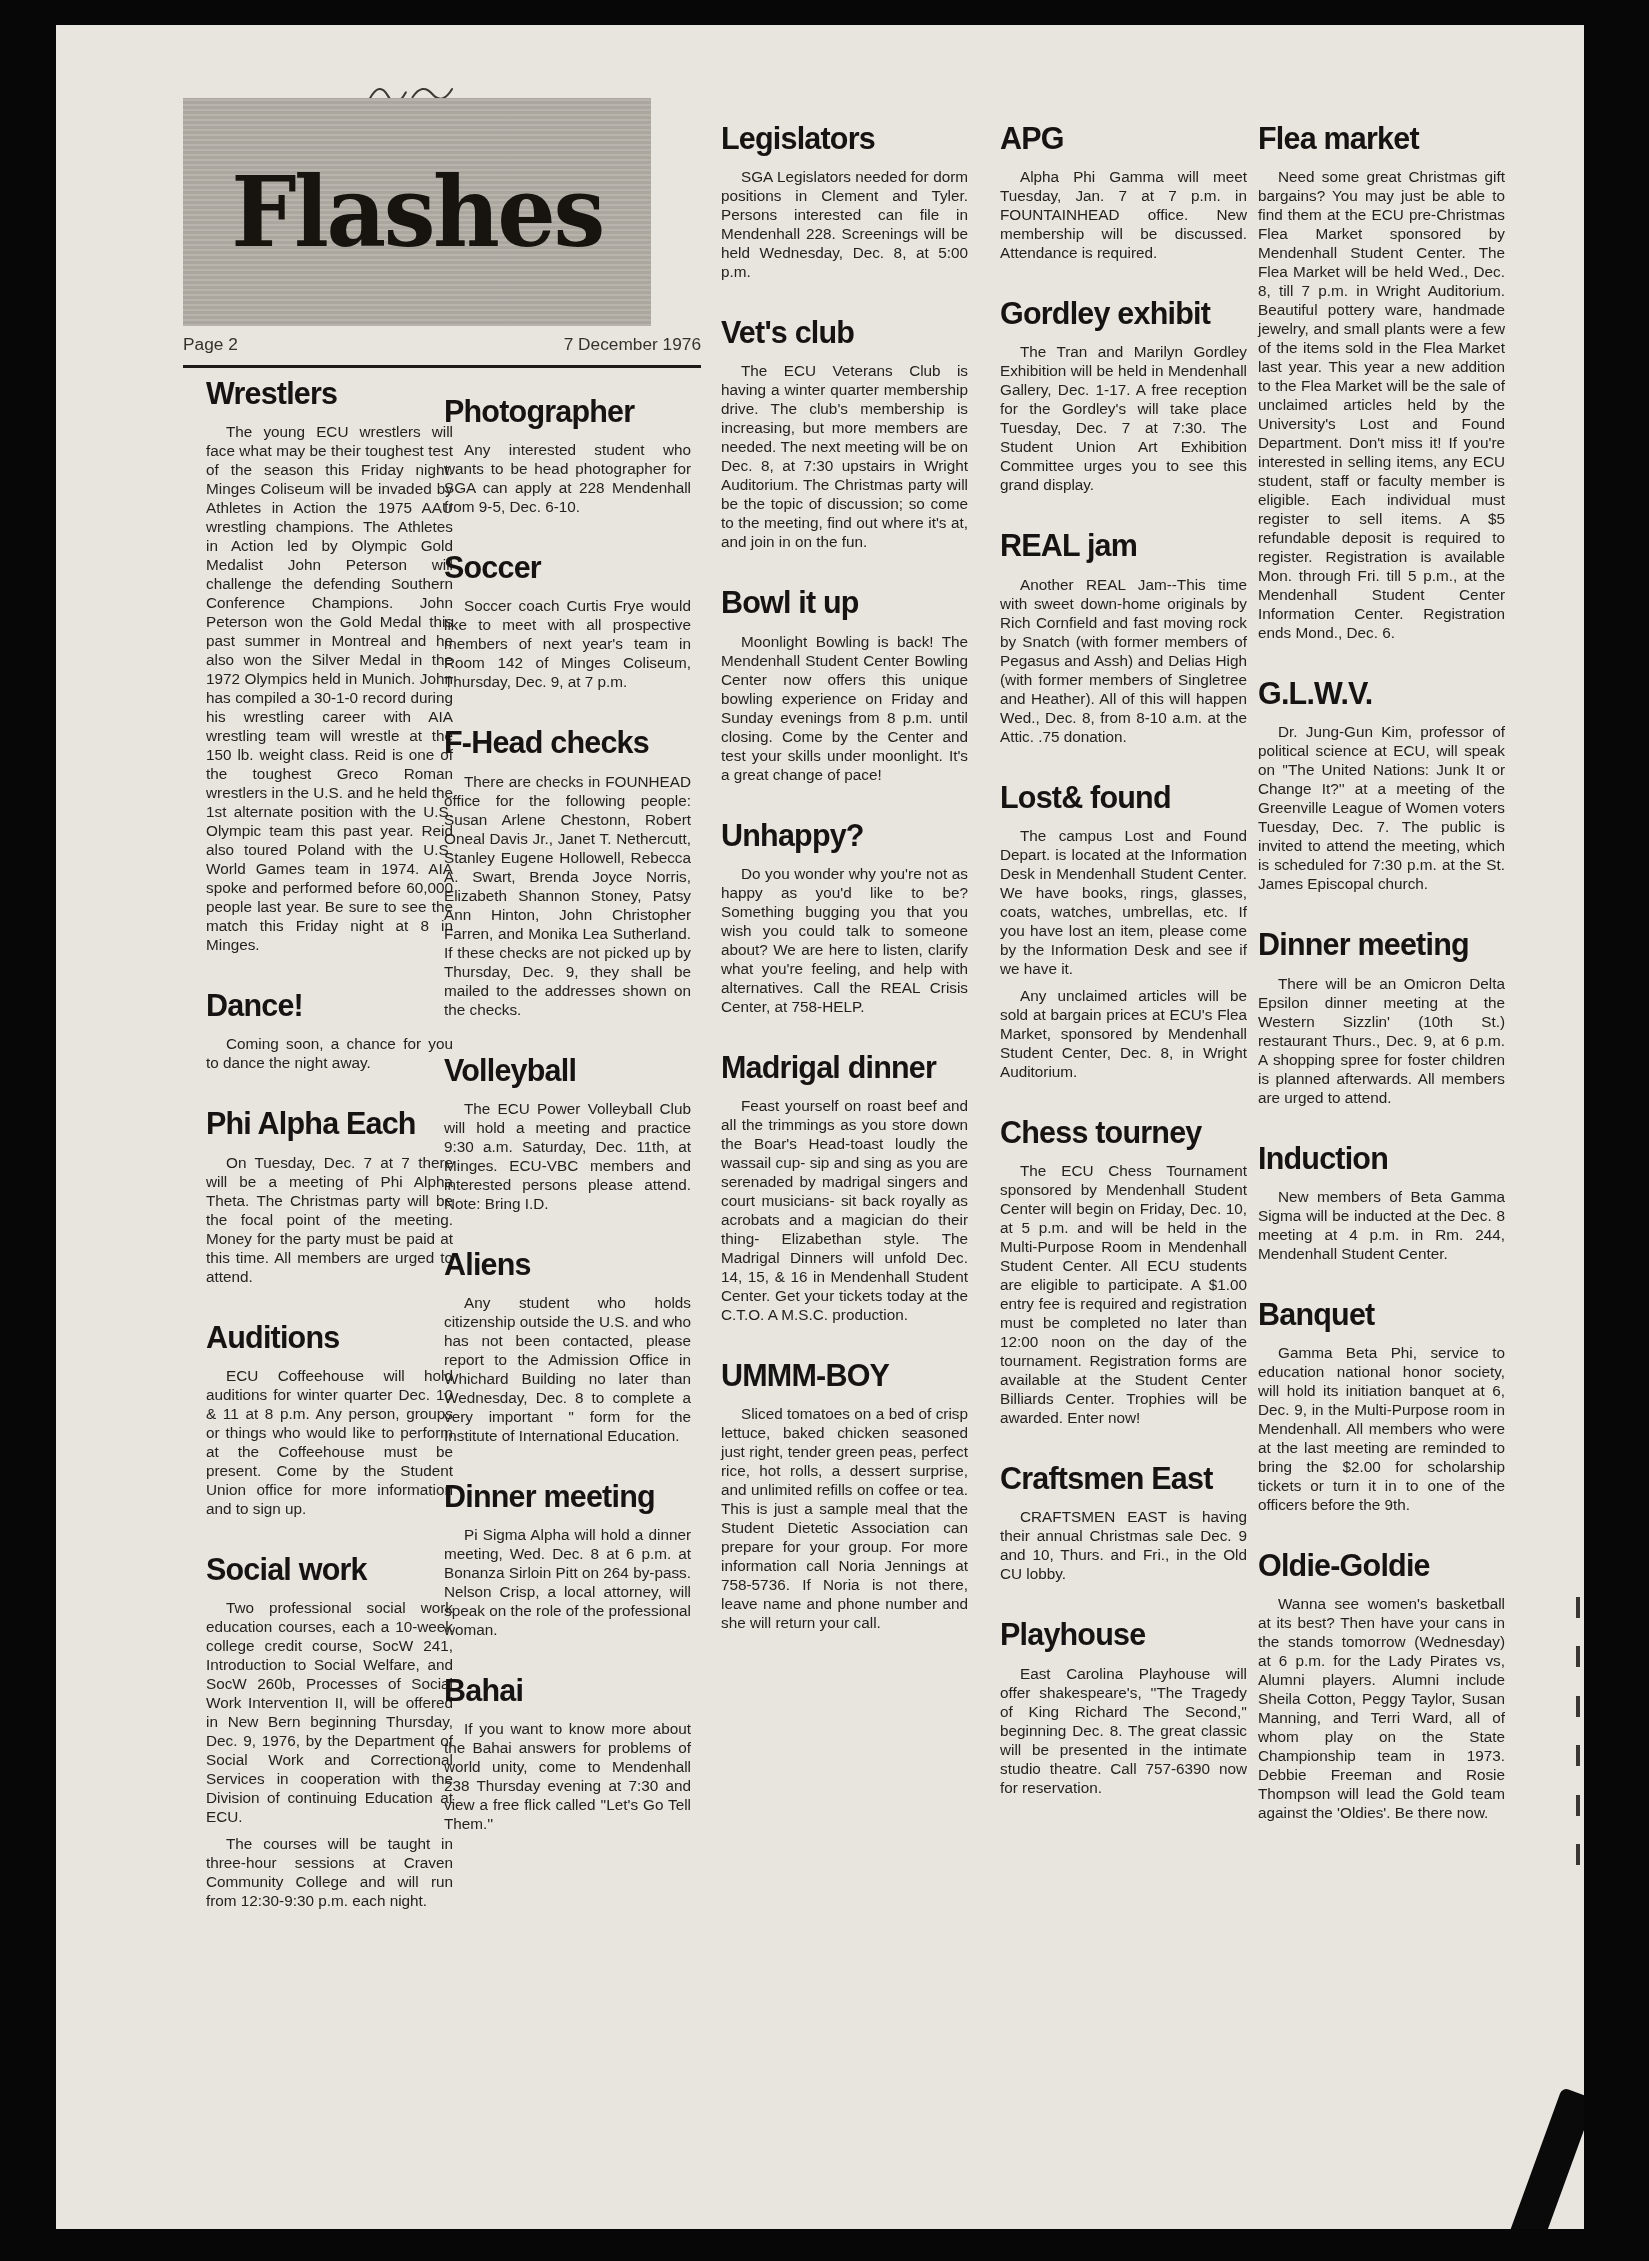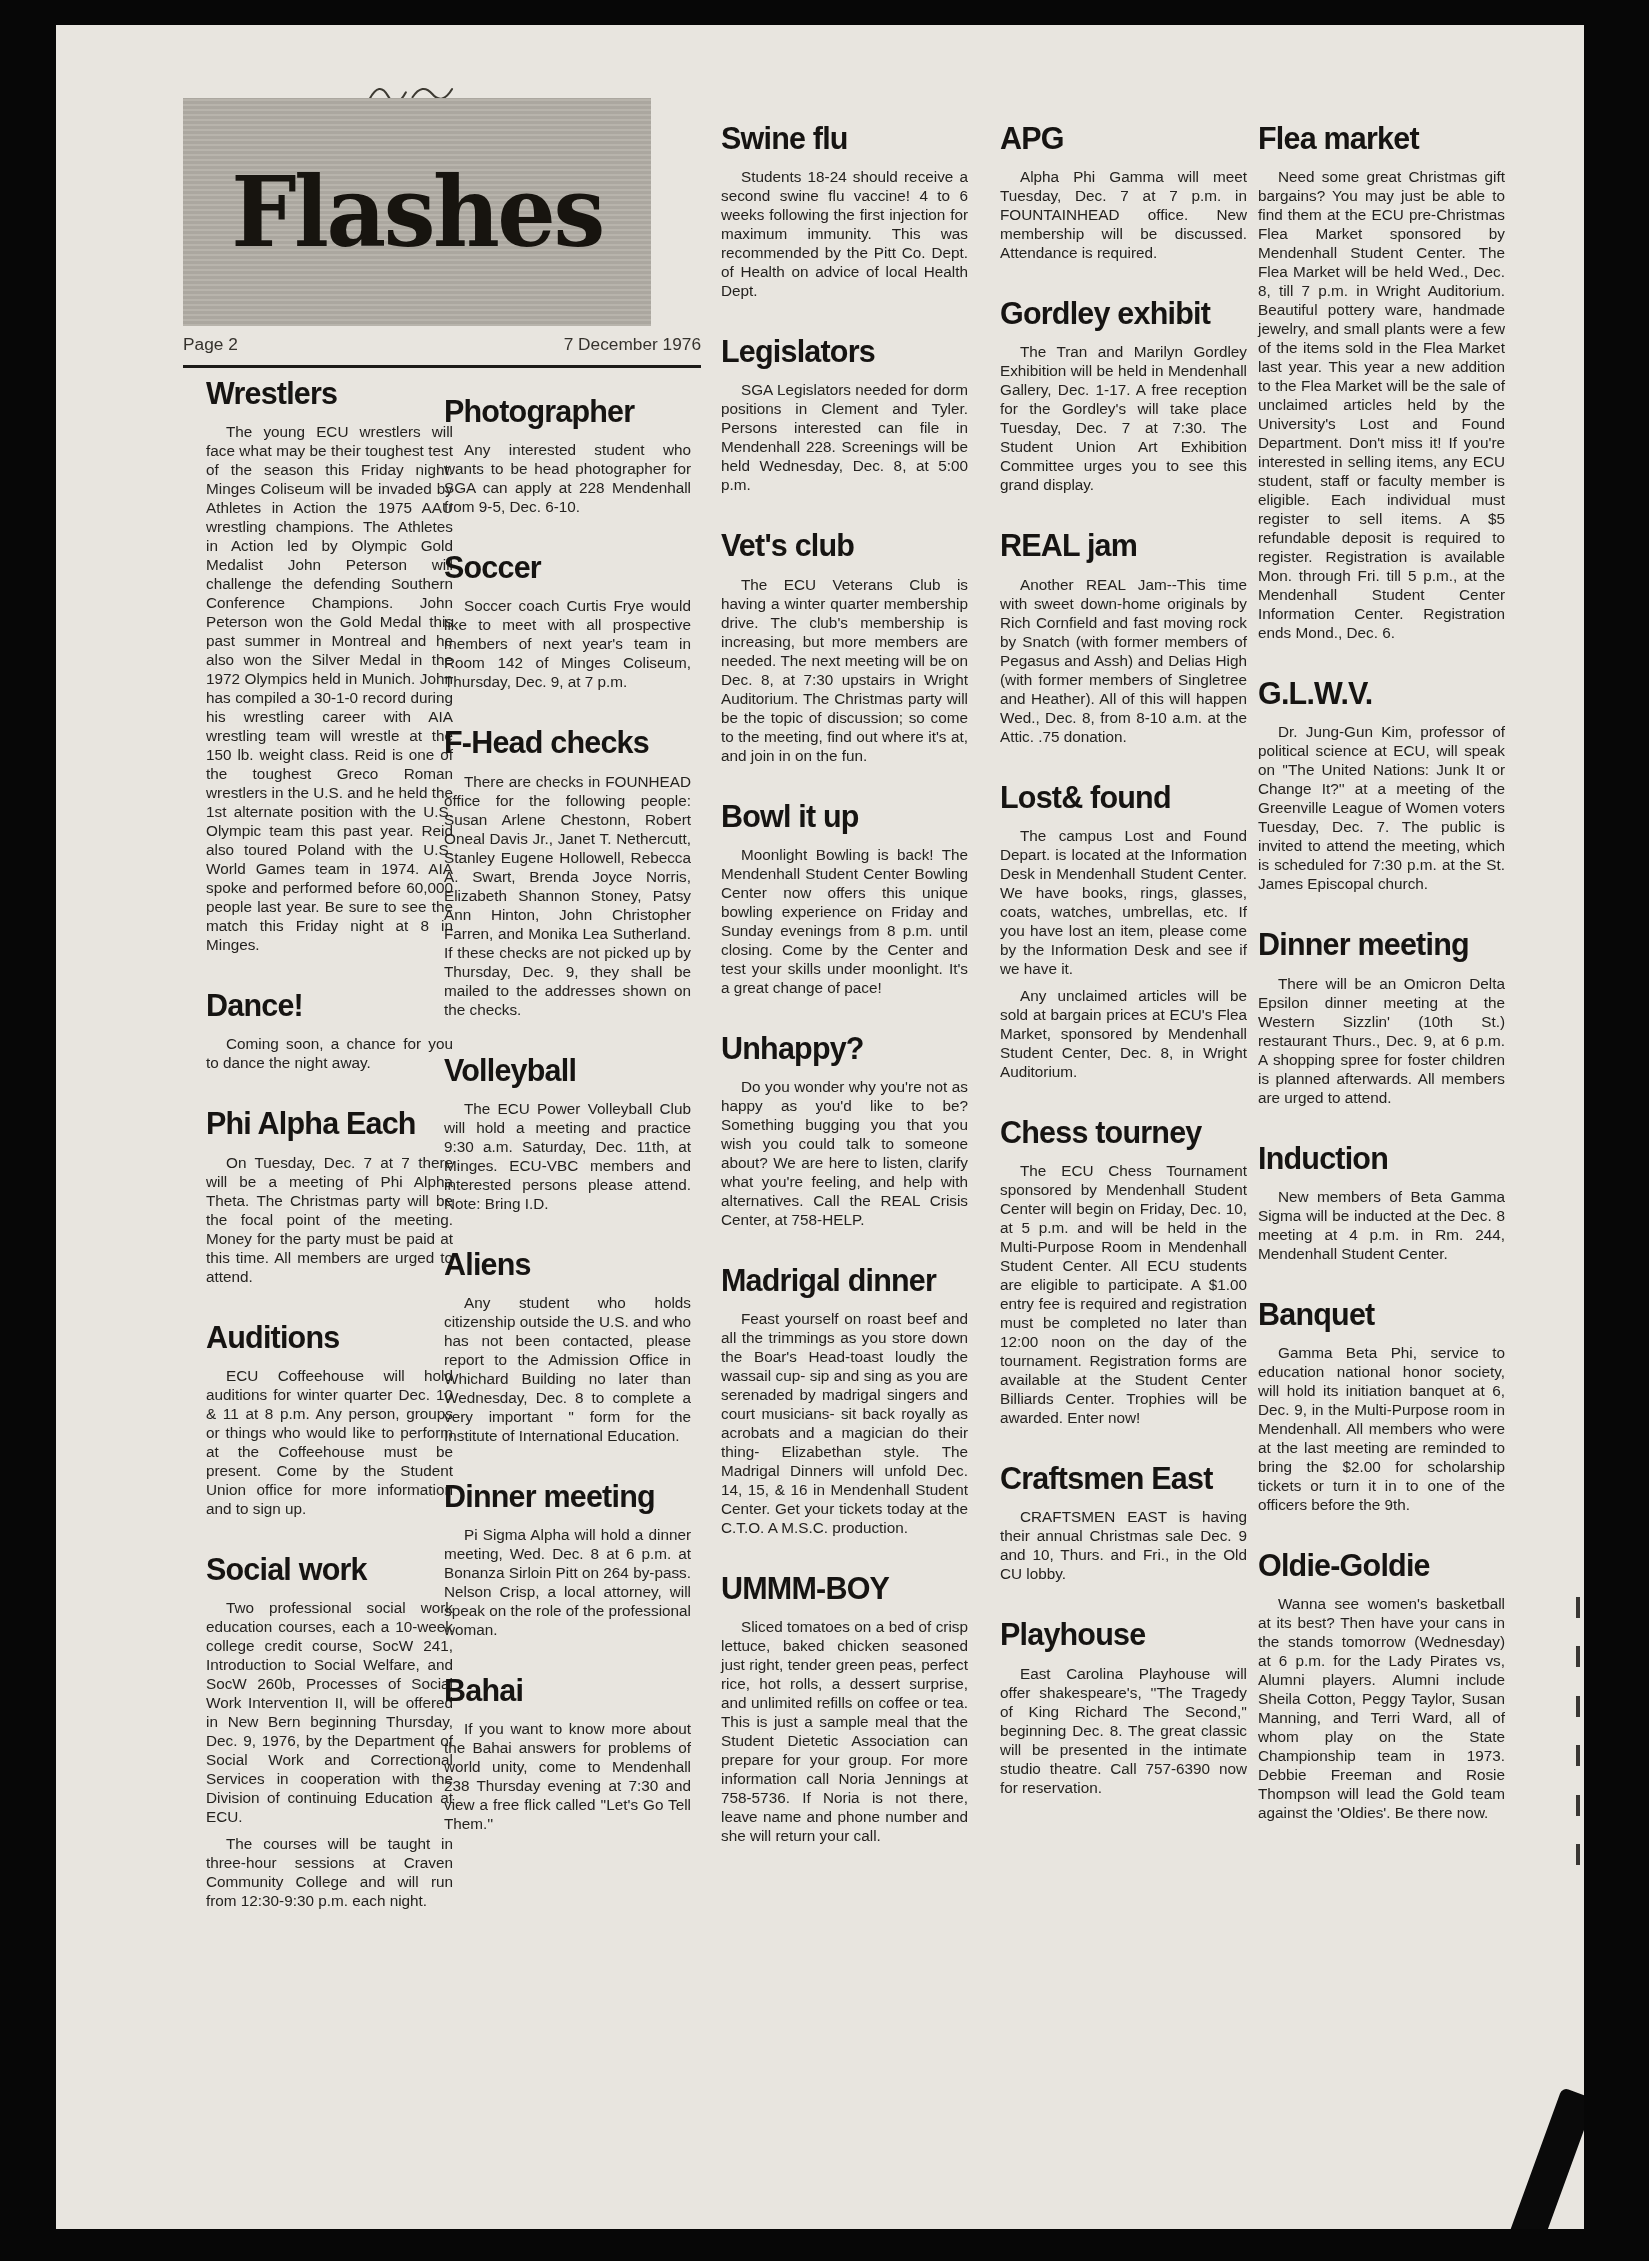--- a/index.html
+++ b/index.html
@@ -133,24 +133,20 @@
         <p class="bd">Pi Sigma Alpha will hold a dinner meeting, Wed. Dec. 8 at 6 p.m. at Bonanza Sirloin Pitt on 264 by-pass. Nelson Crisp, a local attorney, will speak on the role of the professional woman.</p>
       </article>
       <article class="art">
         <h2 class="hd">Bahai</h2>
         <p class="bd">If you want to know more about the Bahai answers for problems of world unity, come to Mendenhall 238 Thursday evening at 7:30 and view a free flick called ''Let's Go Tell Them.''</p>
       </article>
     </div>
 
     <div class="col" id="col3">
       <article class="art">
-        <h2 class="hd">Swine flu</h2>
-        <p class="bd">Students 18-24 should receive a second swine flu vaccine! 4 to 6 weeks following the first injection for maximum immunity. This was recommended by the Pitt Co. Dept. of Health on advice of local Health Dept.</p>
-      </article>
-      <article class="art">
         <h2 class="hd">Legislators</h2>
         <p class="bd">SGA Legislators needed for dorm positions in Clement and Tyler. Persons interested can file in Mendenhall 228. Screenings will be held Wednesday, Dec. 8, at 5:00 p.m.</p>
       </article>
       <article class="art">
         <h2 class="hd">Vet's club</h2>
         <p class="bd">The ECU Veterans Club is having a winter quarter membership drive. The club's membership is increasing, but more members are needed. The next meeting will be on Dec. 8, at 7:30 upstairs in Wright Auditorium. The Christmas party will be the topic of discussion; so come to the meeting, find out where it's at, and join in on the fun.</p>
       </article>
       <article class="art">
         <h2 class="hd">Bowl it up</h2>
         <p class="bd">Moonlight Bowling is back! The Mendenhall Student Center Bowling Center now offers this unique bowling experience on Friday and Sunday evenings from 8 p.m. until closing. Come by the Center and test your skills under moonlight. It's a great change of pace!</p>
@@ -165,21 +161,21 @@
       </article>
       <article class="art">
         <h2 class="hd">UMMM-BOY</h2>
         <p class="bd">Sliced tomatoes on a bed of crisp lettuce, baked chicken seasoned just right, tender green peas, perfect rice, hot rolls, a dessert surprise, and unlimited refills on coffee or tea. This is just a sample meal that the Student Dietetic Association can prepare for your group. For more information call Noria Jennings at 758-5736. If Noria is not there, leave name and phone number and she will return your call.</p>
       </article>
     </div>
 
     <div class="col" id="col4">
       <article class="art">
         <h2 class="hd">APG</h2>
-        <p class="bd">Alpha Phi Gamma will meet Tuesday, Dec. 7 at 7 p.m. in FOUNTAINHEAD office. New membership will be discussed. Attendance is required.</p>
+        <p class="bd">Alpha Phi Gamma will meet Tuesday, Jan. 7 at 7 p.m. in FOUNTAINHEAD office. New membership will be discussed. Attendance is required.</p>
       </article>
       <article class="art">
         <h2 class="hd">Gordley exhibit</h2>
         <p class="bd">The Tran and Marilyn Gordley Exhibition will be held in Mendenhall Gallery, Dec. 1-17. A free reception for the Gordley's will take place Tuesday, Dec. 7 at 7:30. The Student Union Art Exhibition Committee urges you to see this grand display.</p>
       </article>
       <article class="art">
         <h2 class="hd">REAL jam</h2>
         <p class="bd">Another REAL Jam--This time with sweet down-home originals by Rich Cornfield and fast moving rock by Snatch (with former members of Pegasus and Assh) and Delias High (with former members of Singletree and Heather). All of this will happen Wed., Dec. 8, from 8-10 a.m. at the Attic. .75 donation.</p>
       </article>
       <article class="art">

